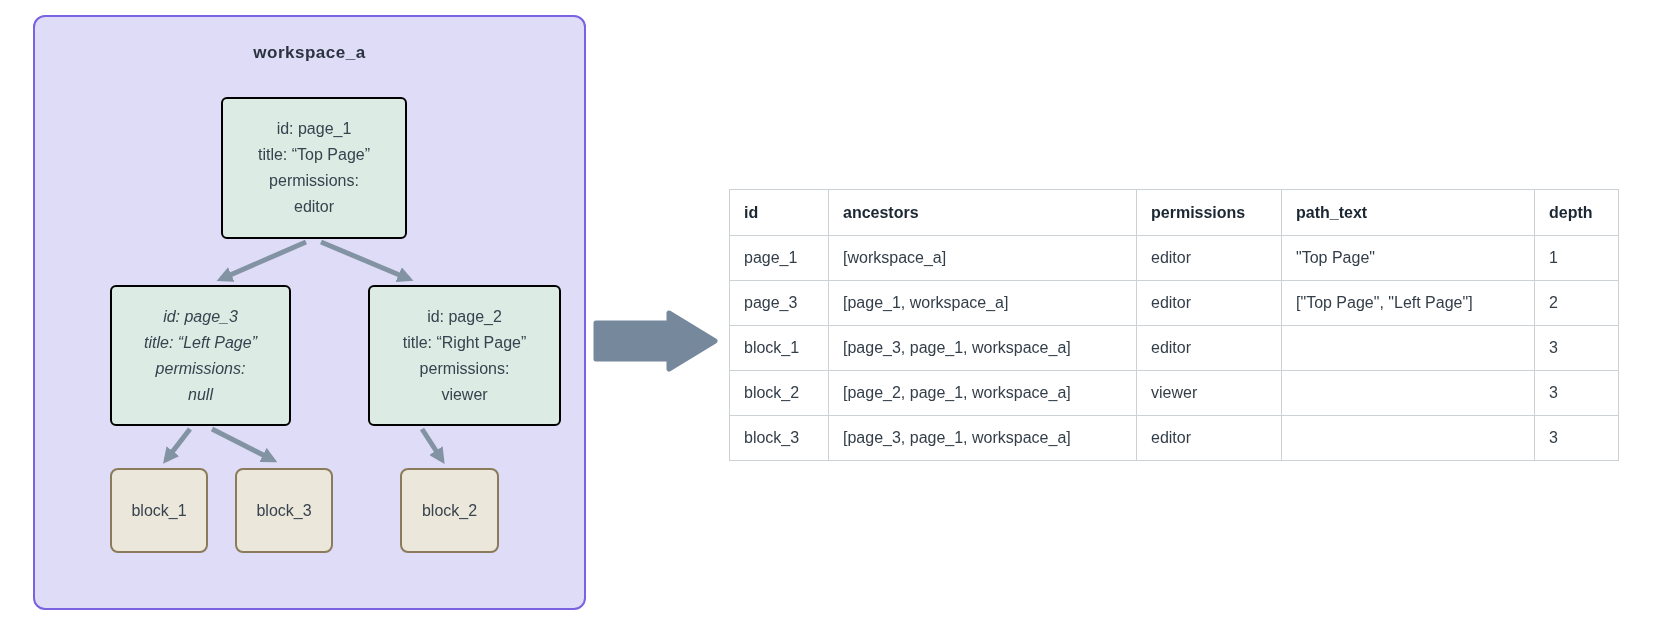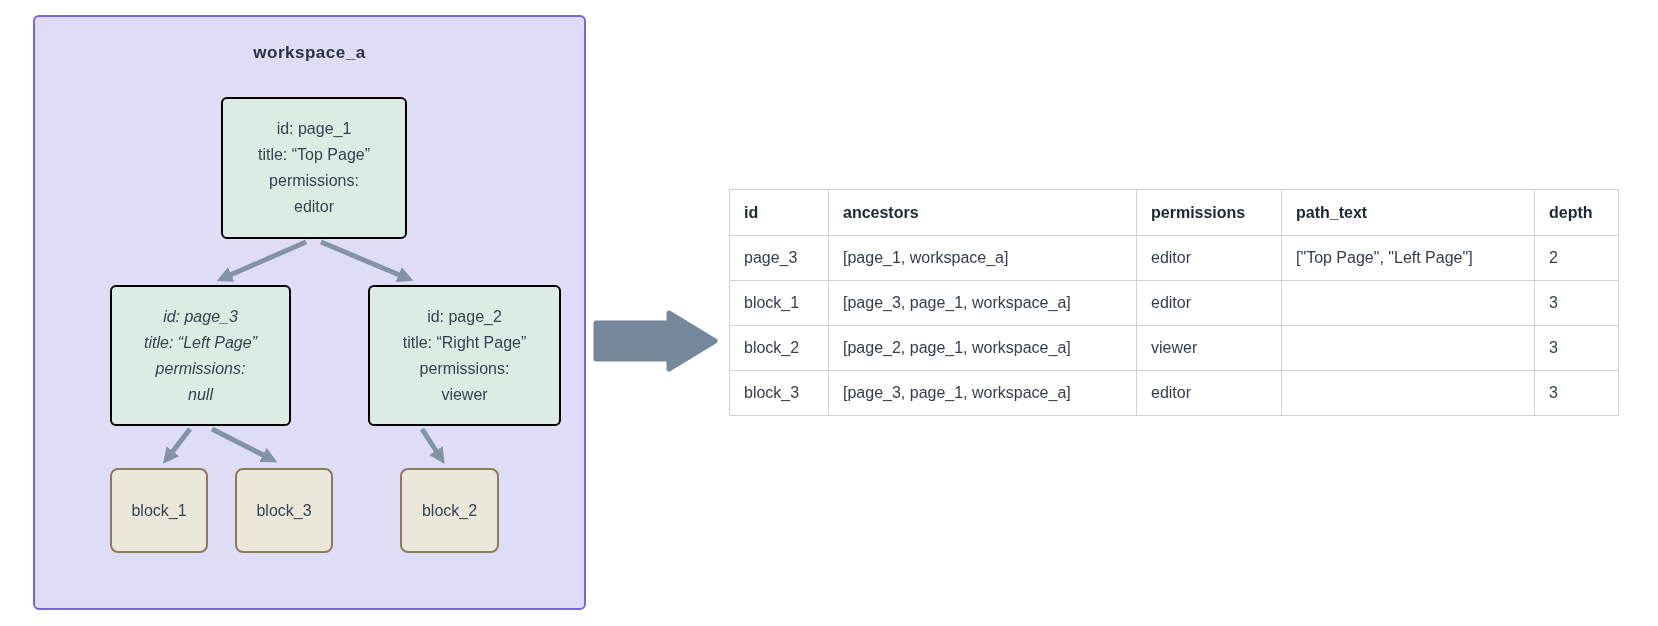--- a/index.html
+++ b/index.html
@@ -8,21 +8,21 @@
     font-family:"Liberation Sans","DejaVu Sans",sans-serif;
     color:#333e49;
   }
   .canvas {
     position:relative; width:1658px; height:626px; background:#ffffff; overflow:hidden;
   }
 
   
   .workspace {
     position:absolute; left:33px; top:15px; width:553px; height:595px;
-    background:#dfdcf7; border:2px solid #7a62e0; border-radius:6px;
+    background:#dfdcf7; border:2px solid #7a62e0; border-radius:12px;
   }
   .ws-title {
     position:absolute; left:0; top:26px; width:100%;
     text-align:center; font-weight:bold; font-size:17px; color:#2b3340;
     letter-spacing:0.5px;
   }
 
   .edges { position:absolute; left:0; top:0; width:553px; height:595px; pointer-events:none; }
 
   .node {
@@ -131,20 +131,27 @@
         <tr>
           <th>id</th>
           <th>ancestors</th>
           <th>permissions</th>
           <th>path_text</th>
           <th>depth</th>
         </tr>
       </thead>
       <tbody>
         <tr>
+          <td>page_1</td>
+          <td>[workspace_a]</td>
+          <td>editor</td>
+          <td>"Top Page"</td>
+          <td>1</td>
+        </tr>
+        <tr>
           <td>page_3</td>
           <td>[page_1, workspace_a]</td>
           <td>editor</td>
           <td>["Top Page", "Left Page"]</td>
           <td>2</td>
         </tr>
         <tr>
           <td>block_1</td>
           <td>[page_3, page_1, workspace_a]</td>
           <td>editor</td>

